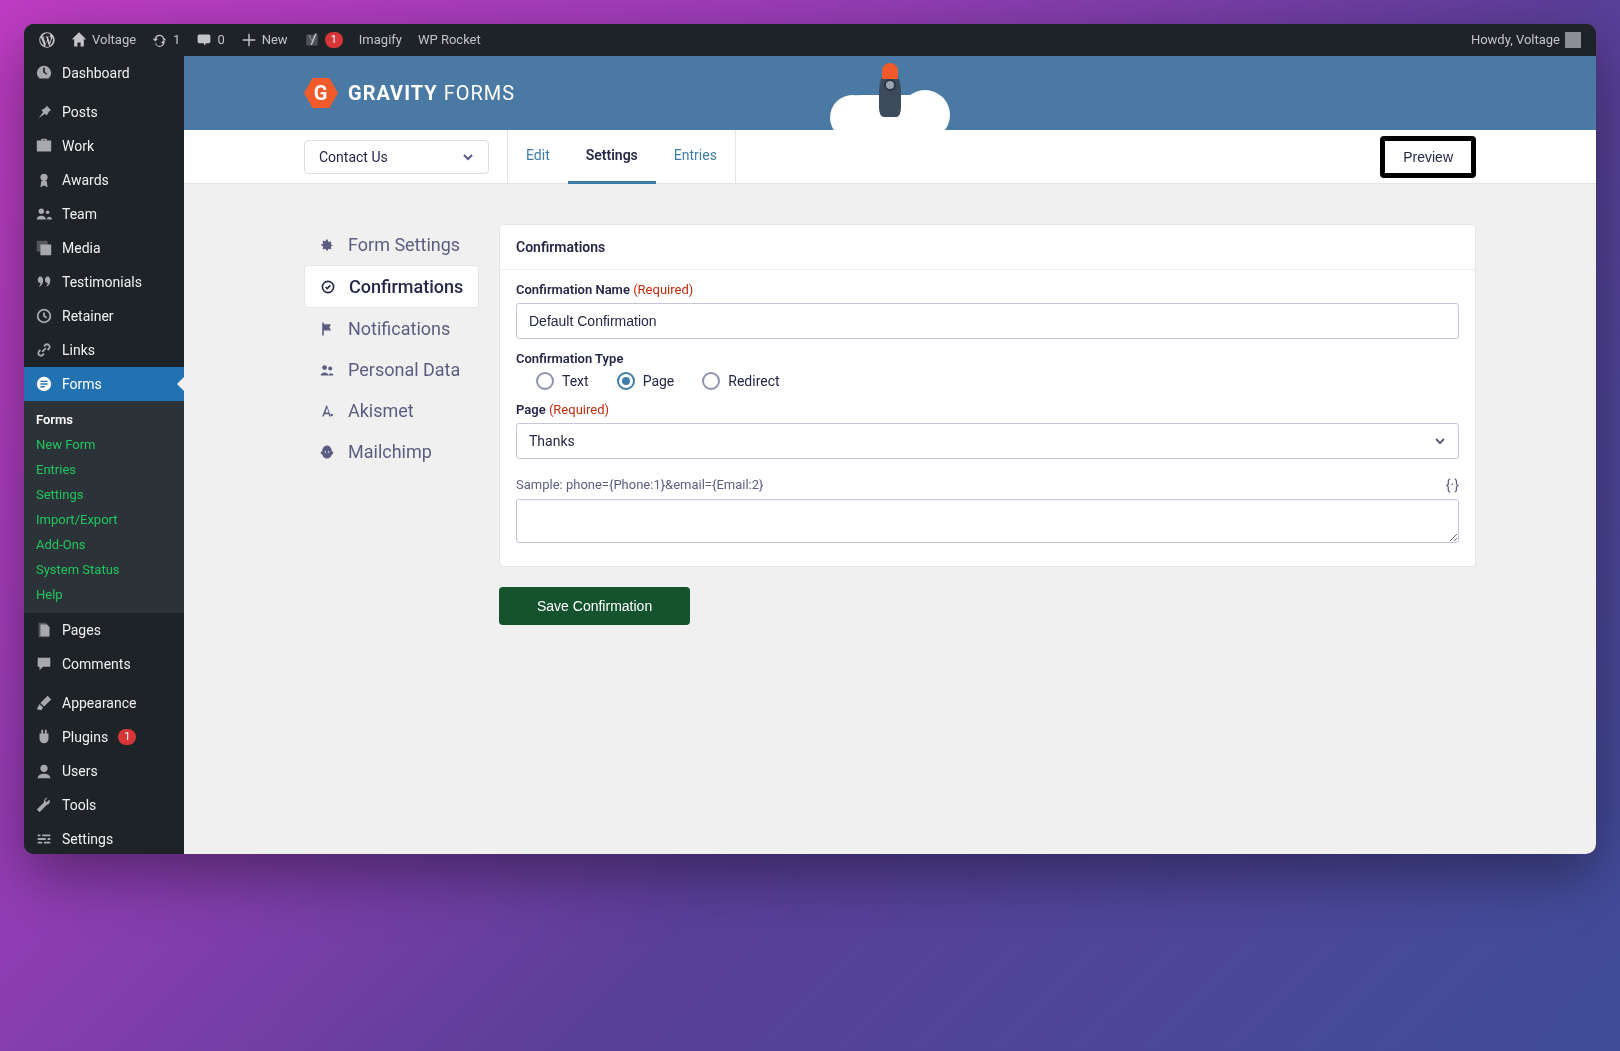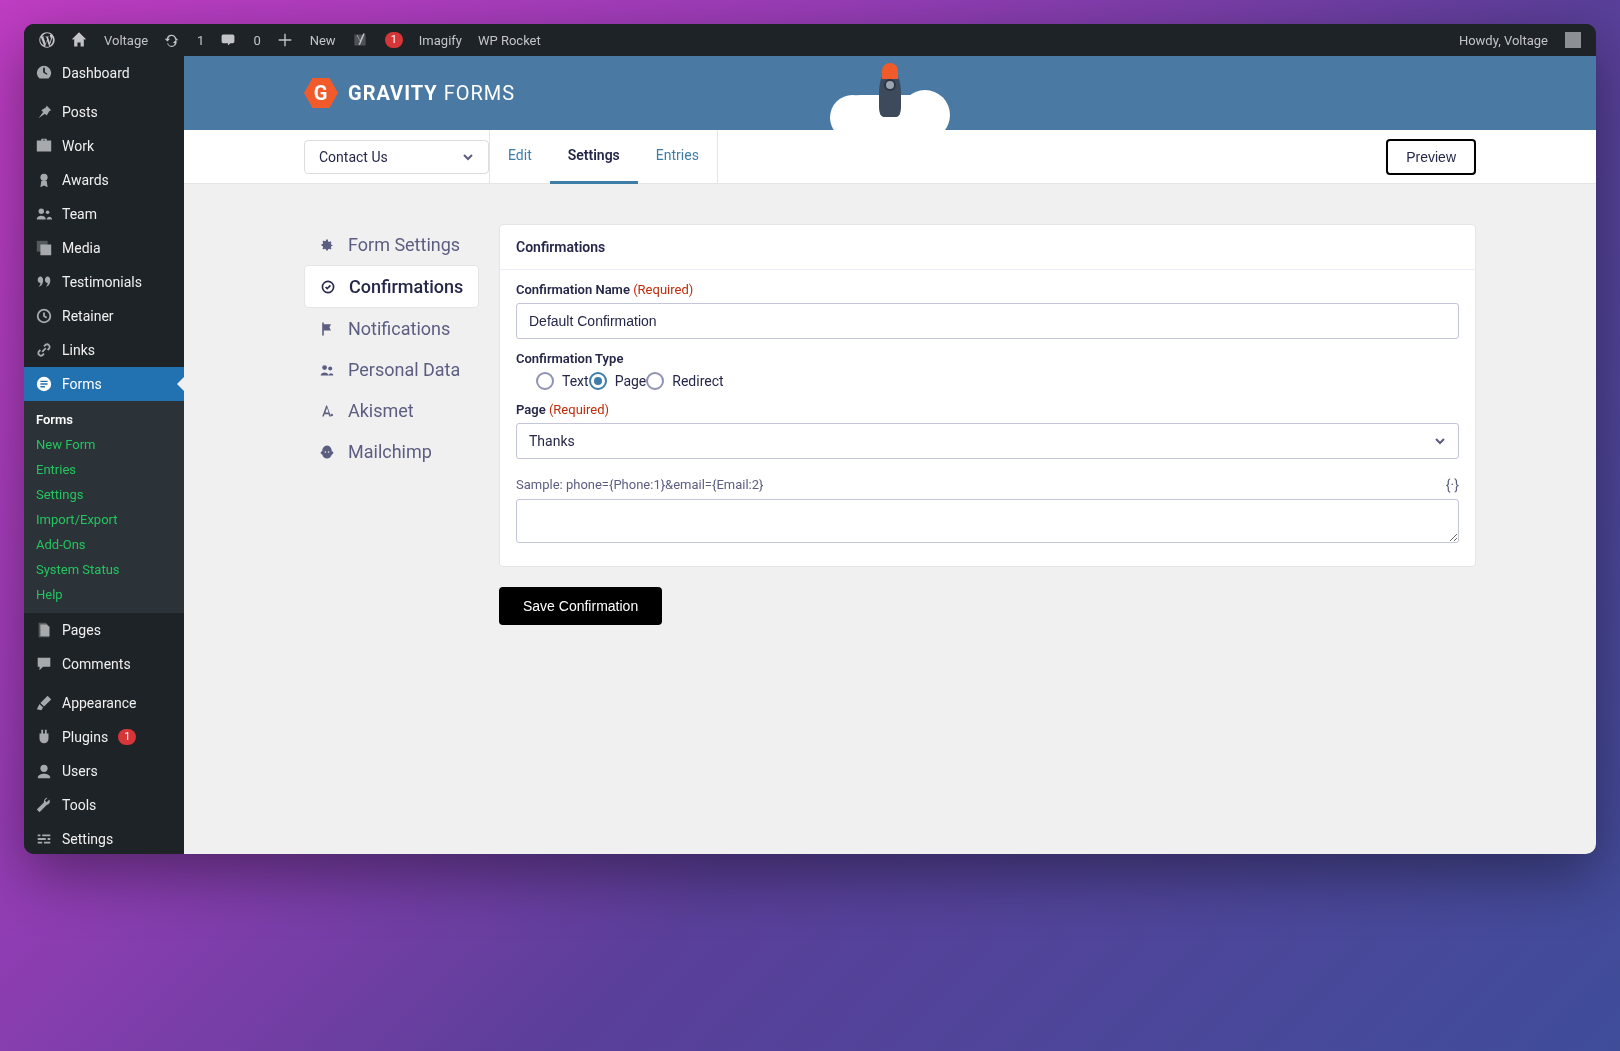--- a/index.html
+++ b/index.html
@@ -24,22 +24,22 @@
     color: #c3c4c7;
     height: 32px;
     display: flex;
     align-items: center;
     padding: 0 8px;
     font-size: 13px;
     justify-content: space-between;
   }
   .adminbar-left, .adminbar-right { display: flex; align-items: center; gap: 2px; }
   .adminbar-item {
-    display: flex; align-items: center; gap: 17px;
-    padding: 0 7px; height: 32px; cursor: pointer;
+    display: flex; align-items: flex-start; gap: 5px;
+    padding: 8px 7px; height: 32px; cursor: pointer;
     color: #c3c4c7;
   }
   .ab-icon { width: 16px; height: 16px; display: inline-flex; align-items: center; justify-content: center; }
   .ab-badge {
     background: #d63638; color: #fff; border-radius: 10px;
     padding: 0 6px; font-size: 11px; line-height: 16px;
   }
   .avatar-sq { width: 16px; height: 16px; background: #8c8f94; }
 
   .body-row { display: flex; height: calc(100% - 32px); }
@@ -115,34 +115,34 @@
   .rkt-win {
     position:absolute; top:10px; left:5px; width:12px; height:12px;
     background:#9aa5b3; border-radius:50%; border:2px solid #2c3440;
   }
 
   .toolbar {
     background:#fff; height:54px; border-bottom:1px solid #e5e5e5;
     display:flex; align-items:center; padding: 0 120px;
     justify-content:space-between;
   }
-  .tb-left { display:flex; align-items:center; }
+  .tb-left { display:flex; align-items:center; gap:18px; }
   .form-select {
     border:1px solid #ddd; border-radius:4px; padding:8px 14px;
     min-width:185px; display:flex; justify-content:space-between; align-items:center;
     cursor:pointer; font-size:14px; color:#242748;
   }
   .tabs { display:flex; border:1px solid #e5e5e5; border-top:none; border-bottom:none; height:54px; align-items:stretch;}
   .tab {
     padding:0 18px; display:flex; align-items:center; cursor:pointer;
     font-size:14px; color:#3e7da6; border-bottom:3px solid transparent;
   }
   .tab.active { color:#242748; font-weight:600; border-bottom-color:#3e7da6; }
   .preview-btn {
-    border:2px solid #000000; border-radius:4px; padding:8px 18px;
+    border:5px solid #000000; border-radius:4px; padding:8px 18px;
     background:#fff; cursor:pointer; font-size:14px; color:#242748;
   }
 
   .main { padding:40px 120px; display:flex; gap:20px; align-items:flex-start; }
   .settings-nav {
     width:175px; background:transparent;
   }
   .sn-item {
     display:flex; align-items:center; gap:12px;
     padding:10px 14px; cursor:pointer; font-size:18px;
@@ -164,40 +164,40 @@
   }
   .field-group { padding:12px 16px 0; }
   .field-label { font-size:13px; font-weight:600; color:#242748; margin-bottom:6px; display:block; }
   .req { color:#c02b0a; font-weight:400; }
   .text-input, .select-input, .textarea-input {
     width:100%; border:1px solid #c3c5db; border-radius:3px;
     padding:9px 12px; font-size:14px; color:#242748; background:#fff;
   }
   .select-input { display:flex; justify-content:space-between; align-items:center; cursor:pointer; }
   .textarea-input { height:44px; resize:vertical; }
-  .radio-row { display:flex; margin-top:6px;padding-left:20px; }
+  .radio-row { display:flex; gap:28px; margin-top:6px;padding-left:20px; }
   .radio-opt { display:flex; align-items:center; gap:8px; cursor:pointer; font-size:14px; color:#242748;}
   .radio {
     width:18px; height:18px; border:2px solid #9092b2; border-radius:50%;
     display:inline-flex; align-items:center; justify-content:center;
   }
   .radio.checked { border-color:#3e7da6; }
   .radio.checked::after {
     content:""; width:8px; height:8px; background:#3e7da6; border-radius:50%;
   }
   .help-badge {
     display:inline-flex; width:14px; height:14px; background:#ecedf8;
     border-radius:3px; align-items:center; justify-content:center;
     font-size:10px; color:#5b5e80; margin-left:4px;
   }
   .sample-row { display:flex; justify-content:space-between; font-size:13px; color:#5b5e80; margin:6px 0;}
   .merge-icon { color:#5b5e80; cursor:pointer; font-size:14px;}
   .save-btn {
-    margin:20px 0 12px 0; background:#000000; color:#fff; border:none;
-    border-radius:4px; padding:11px 24px; font-size:14px; cursor:pointer;
+    margin:20px 0 12px 0; background:#14532d; color:#fff; border:none;
+    border-radius:4px; padding:11px 38px; font-size:14px; cursor:pointer;
   }
   svg { display:block; }
 </style>
 </head>
 <body>
 
 <div class="window">
 
   <div class="adminbar">
     <div class="adminbar-left">

